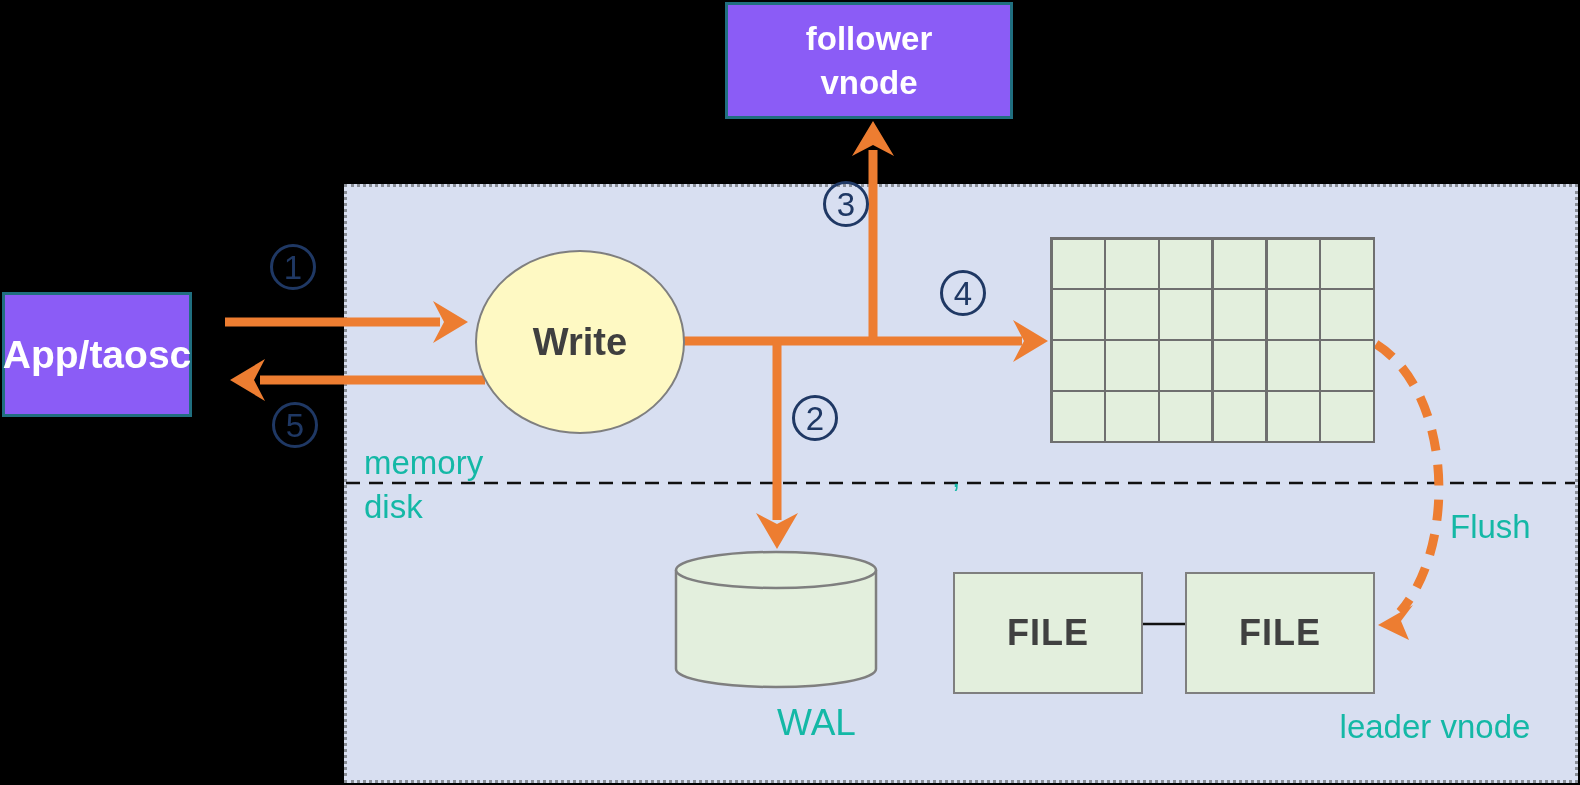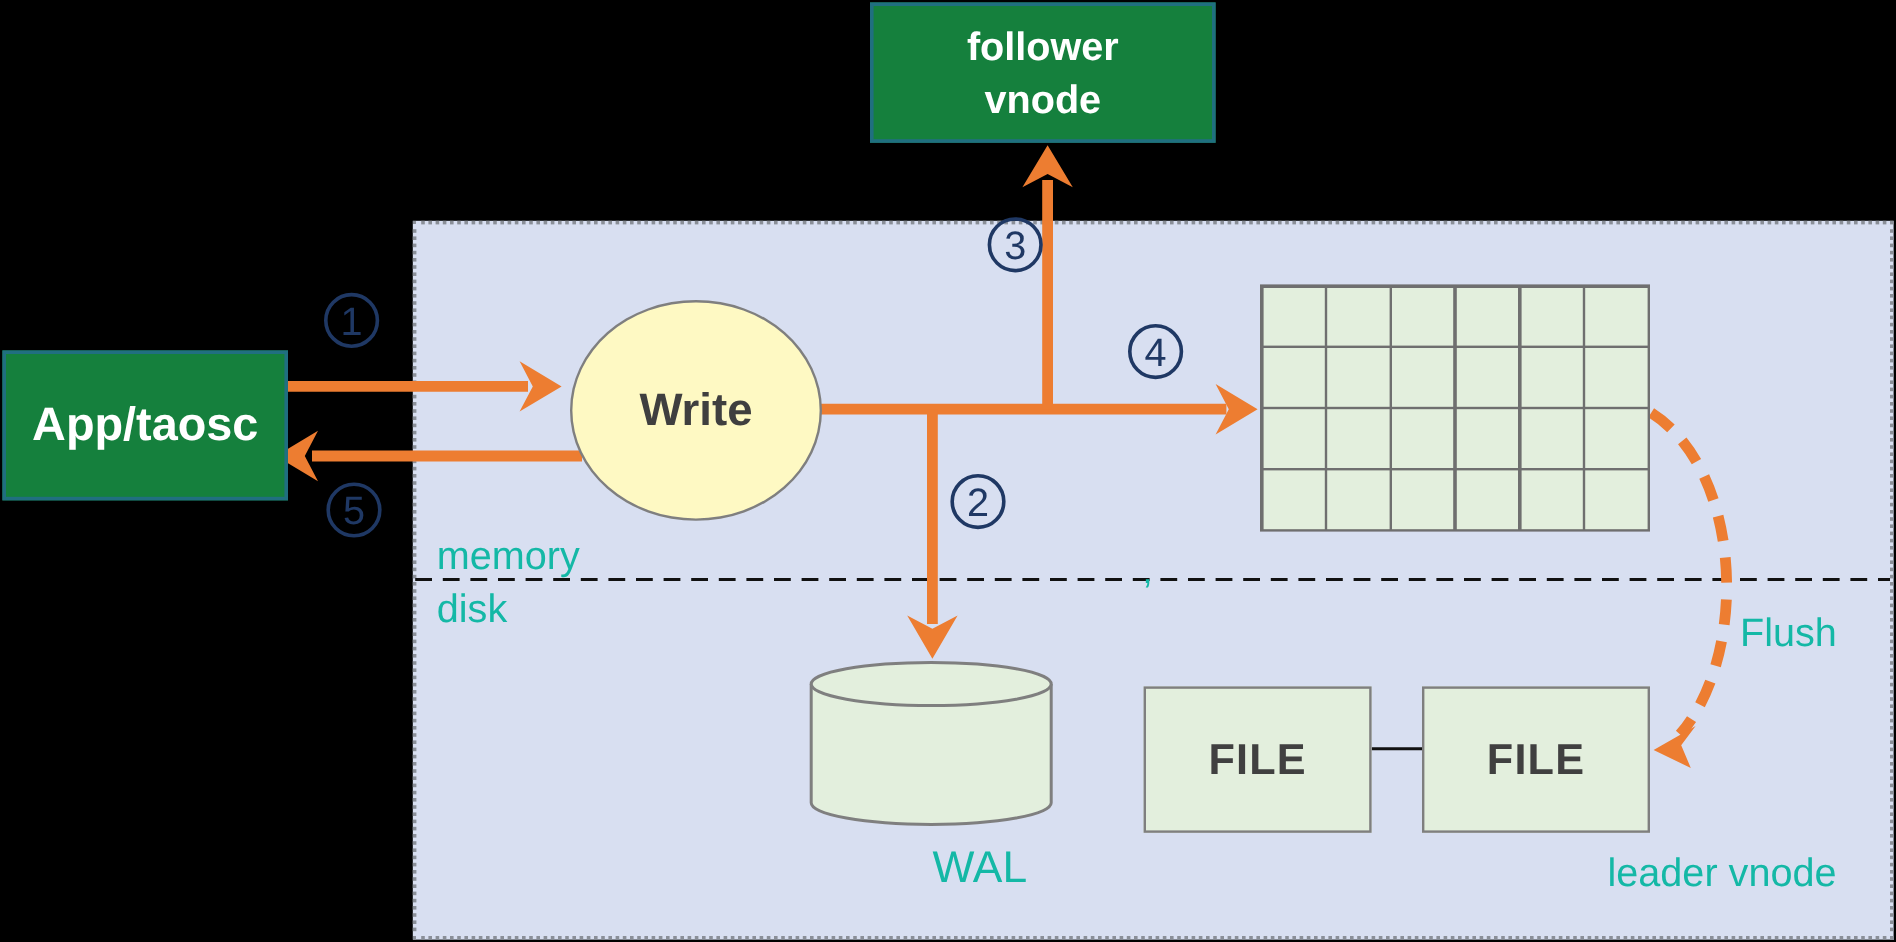--- a/index.html
+++ b/index.html
@@ -7,26 +7,26 @@
     position:relative;width:1580px;height:785px;background:#000;overflow:hidden;
     font-family:"Liberation Sans","DejaVu Sans",sans-serif;
   }
   
   .panel{
     position:absolute;left:344px;top:184px;width:1228px;height:593px;
     background:#D8DFF1;border:3px dotted #8a8f98;
   }
   
   .box-blue{
-    position:absolute;background:#15803d;border:3px solid #206F80;
+    position:absolute;background:#8b5cf6;border:3px solid #206F80;
     color:#fff;font-weight:bold;display:flex;align-items:center;justify-content:center;
     text-align:center;box-sizing:border-box;
   }
   #follower-box{left:725px;top:2px;width:288px;height:117px;font-size:33px;flex-direction:column;line-height:1.32;}
-  #app-box{left:2px;top:292px;width:238px;height:125px;font-size:39px;}
+  #app-box{left:2px;top:292px;width:190px;height:125px;font-size:39px;}
   
   .write-ellipse{
     position:absolute;left:475px;top:250px;width:210px;height:184px;border-radius:50%;
     background:#fef9c3;border:2.5px solid #7F7F7F;display:flex;align-items:center;justify-content:center;
     font-size:38px;font-weight:bold;color:#3F3F3F;box-sizing:border-box;
   }
   
   .memgrid{
     position:absolute;left:1050px;top:237px;width:325px;height:206px;
     background:#6F6F6F;display:grid;grid-template-columns:repeat(6,1fr);grid-template-rows:repeat(4,1fr);

